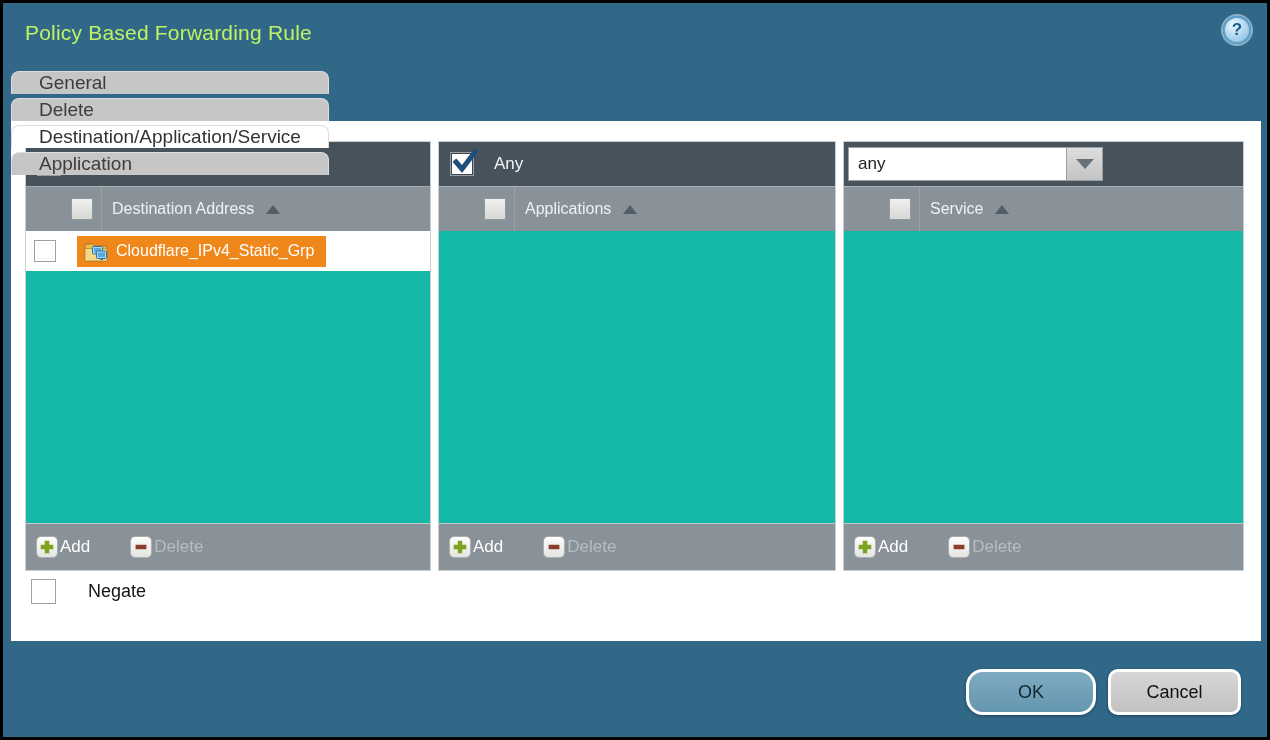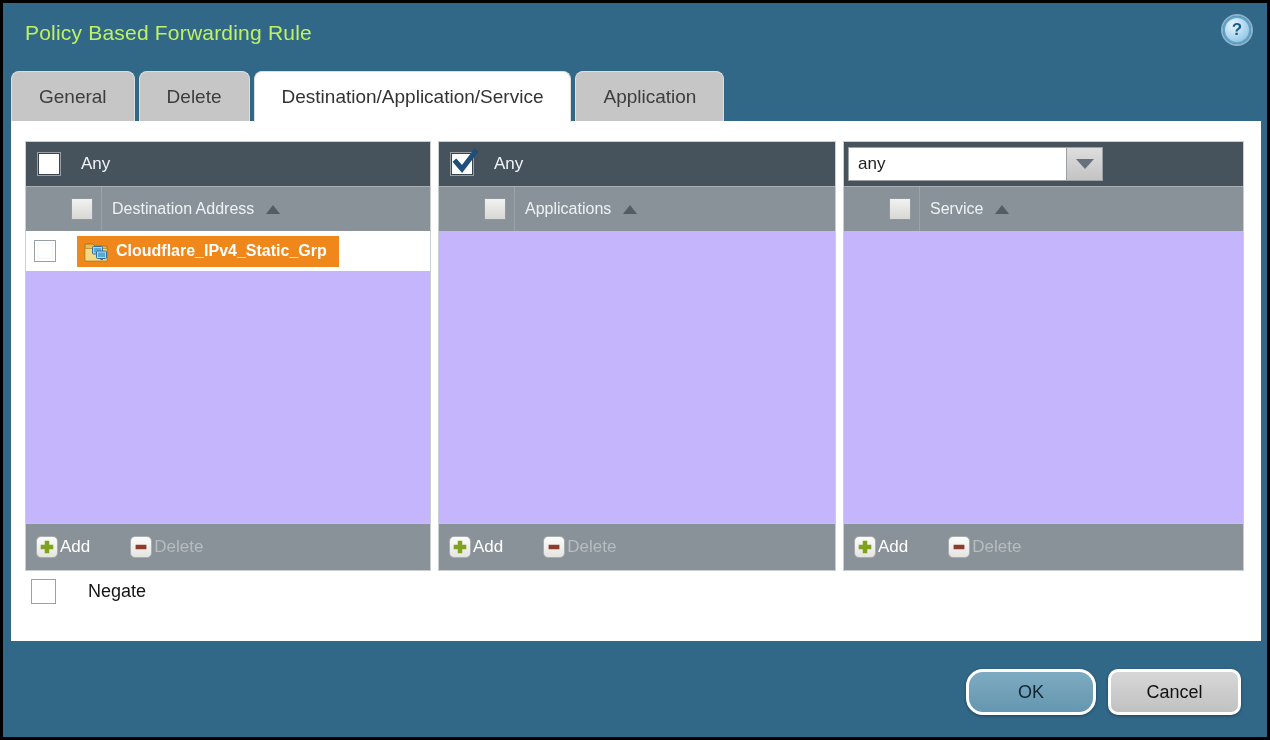--- a/index.html
+++ b/index.html
@@ -8,36 +8,36 @@
 
   
   .titlebar { position:absolute; left:0; top:0; width:100%; height:68px; }
   .title { position:absolute; left:22px; top:18px; font-size:21px; color:#bef264; letter-spacing:0.2px; }
   .help-icon { position:absolute; right:16px; top:13px; width:28px; height:28px; border-radius:50%;
     background:radial-gradient(circle at 35% 30%, #eaf7ff, #7cb9dd); border:2px solid #5ea4cc;
     box-shadow:0 0 0 2px rgba(220,240,252,.55); color:#155d8f; font-weight:bold; font-size:17px;
     display:flex; align-items:center; justify-content:center; cursor:pointer; }
 
   
-  .tabs { position:absolute; left:8px; top:68px; height:51px; display:flex; gap:4px; z-index:3; }
+  .tabs { position:absolute; left:8px; top:68px; height:51px; display:flex; gap:4px; z-index:3;flex-direction:column; }
   .tab { height:50px; padding:0 27px; background:#c6c6c6; border:1px solid #dedede; border-bottom:none;
     border-radius:8px 8px 0 0; font-size:19px; color:#3d3d3d; display:flex; align-items:center; cursor:pointer; }
   .tab.active { background:#fff; height:51px; color:#333; }
 
   
   .content { position:absolute; left:8px; top:118px; width:1250px; height:520px; background:#fff; z-index:2; }
 
   .col { position:absolute; top:20px; height:430px; border:1px solid #c9ced1; display:flex; flex-direction:column; }
   .col1 { left:14px;  width:406px; }
   .col2 { left:427px; width:398px; }
   .col3 { left:832px; width:401px; }
 
   .bar-top { height:44px; background:#46525c; display:flex; align-items:center; flex:none; }
   .hdr { height:45px; background:#8a9299; border-top:1px solid #a8afb5; display:flex; align-items:center; flex:none;padding-left:36px; }
-  .panel-body { flex:1; background:#c4b5fd; overflow:hidden;font-weight:bold; }
+  .panel-body { flex:1; background:#14b8a6; overflow:hidden; }
   .panel-footer { height:47px; background:#8a9299; border-top:1px solid #c2c7ca; display:flex; align-items:center; padding-left:10px; flex:none; }
 
   
   .cb { width:24px; height:24px; background:#fff; border:1px solid #98a0a5; display:inline-block; position:relative; flex:none; cursor:pointer; }
   .bar-top .cb { margin-left:11px; box-shadow:0 0 0 1px #39444d inset; }
   .cb .checkmark { position:absolute; left:0px; top:-5px; width:28px; height:28px; pointer-events:none; }
   .hdr-cb-cell { width:40px; align-self:stretch; display:flex; align-items:center; border-right:1px solid #9ba3a9; flex:none; }
   .cb.dim { width:22px; height:22px; margin-left:9px; background:linear-gradient(#f1f1ef,#d7d7d4); border:1px solid #9198a0; }
   .cb.row-cb { width:22px; height:22px; margin-left:8px; background:#fff; border:1px solid #9aa1a6; box-shadow:inset 0 0 0 2px #fff, inset 0 0 4px #c9cdd0; }
 

